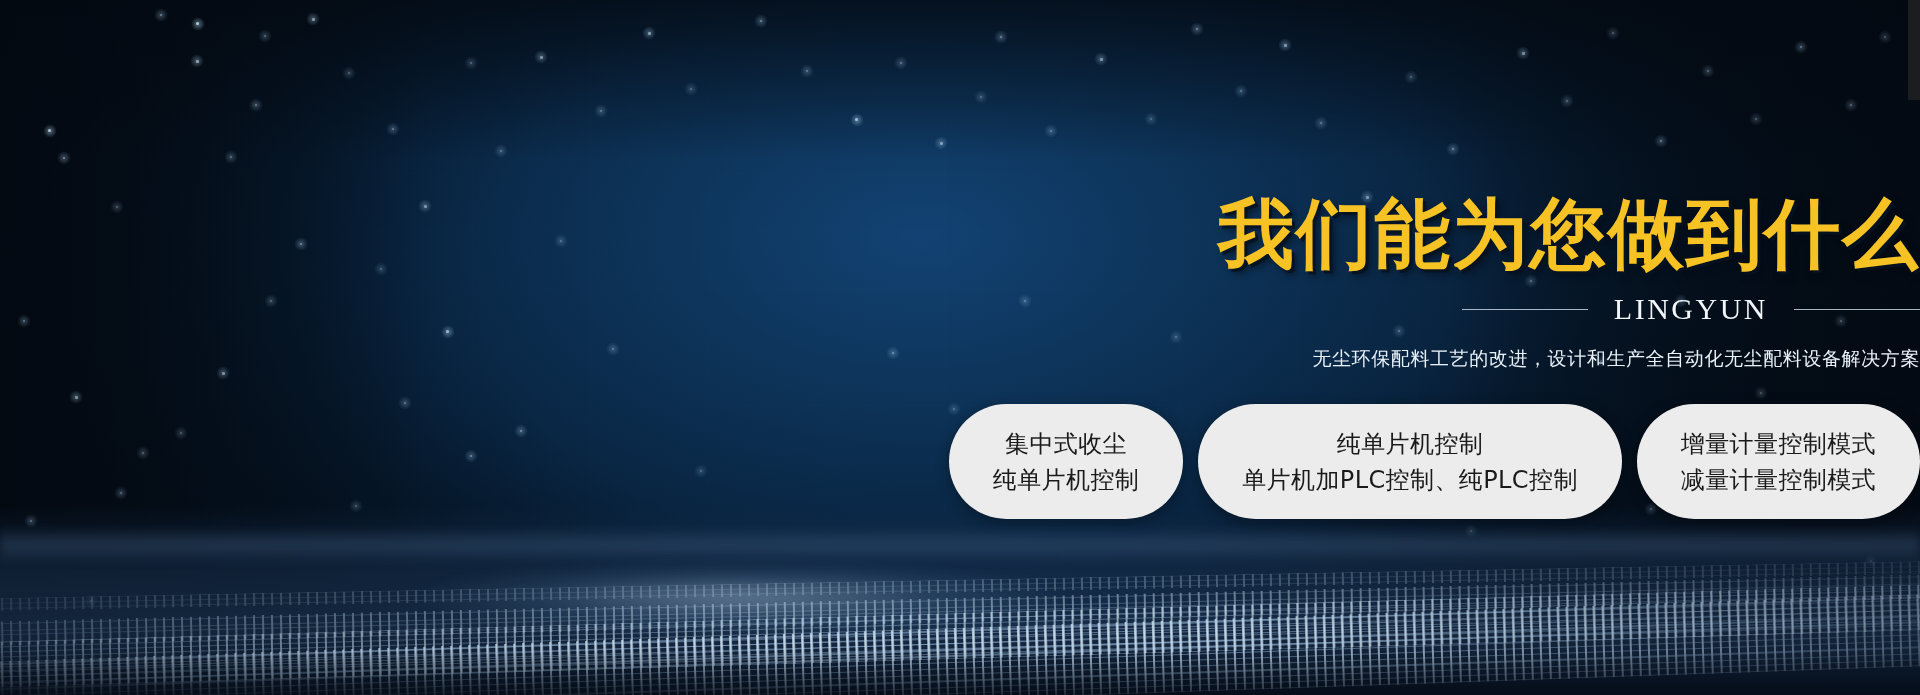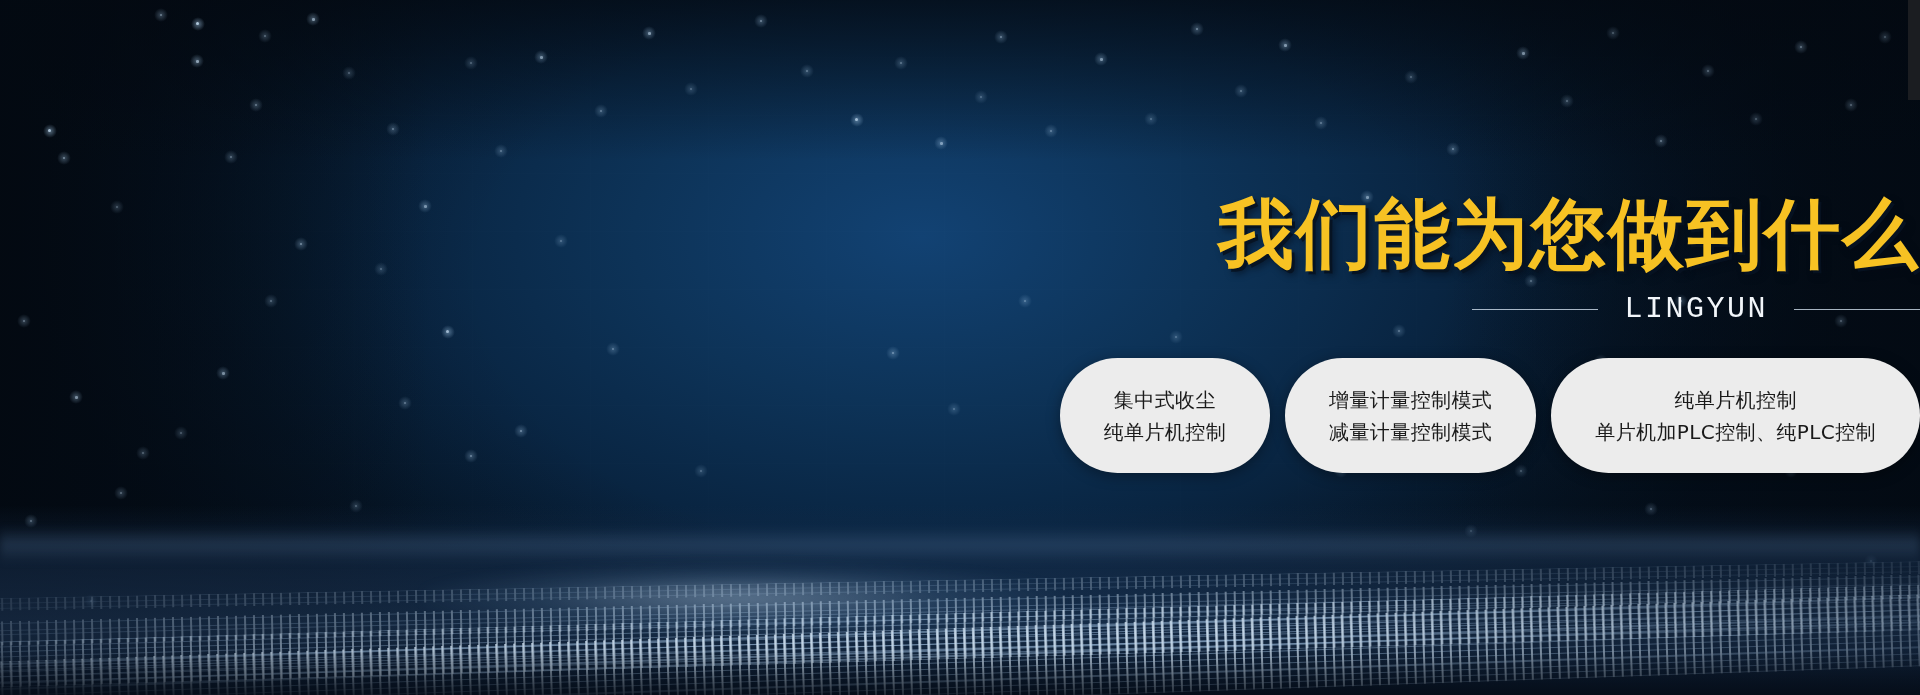--- a/index.html
+++ b/index.html
@@ -136,21 +136,21 @@
   .sub-row{
     display:flex; align-items:center; justify-content:center;
     gap:26px;
     margin-top:20px;
   }
   .sub-line{
     width:126px; height:1px;
     background:rgba(214,228,242,.78);
   }
   .sub-en{
-    font-family:Liberation Mono, monospace;
+    font-family:Liberation Serif, serif;
     font-size:30px;
     letter-spacing:2.5px;
     color:#F2F6FA;
     white-space:nowrap;
   }
 
   .desc{
     margin-top:20px;
     font-family:"DejaVu Sans","Liberation Sans",sans-serif;
     font-size:19px;
@@ -171,21 +171,21 @@
     align-items:center; justify-content:center;
     gap:12px;
     padding:0 44px;
     box-shadow:0 3px 14px rgba(0,0,0,.35);
   }
   .card.c1{ min-width:191px; }
   .card.c2{ min-width:200px; }
   .card.c3{ min-width:307px; }
   .card-line{
     font-family:"DejaVu Sans","Liberation Sans",sans-serif;
-    font-size:20px;
+    font-size:24px;
     color:#1A1A1A;
     letter-spacing:.4px;
     white-space:nowrap;
     line-height:1;
   }
 </style>
 </head>
 <body>
 
 <div class="stage">
@@ -298,33 +298,34 @@
   <div class="content">
 
     <h1 class="headline">我们能为您做到什么</h1>
 
     <div class="sub-row">
       <span class="sub-line"></span>
       <span class="sub-en">LINGYUN</span>
       <span class="sub-line"></span>
     </div>
 
+    <p class="desc">无尘环保配料工艺的改进，设计和生产全自动化无尘配料设备解决方案</p>
 
     <div class="cards">
 
       <div class="card c1">
         <span class="card-line">集中式收尘</span>
         <span class="card-line">纯单片机控制</span>
       </div>
 
+      <div class="card c3">
+        <span class="card-line">纯单片机控制</span>
+        <span class="card-line">单片机加PLC控制、纯PLC控制</span>
+      </div>
+
       <div class="card c2">
         <span class="card-line">增量计量控制模式</span>
         <span class="card-line">减量计量控制模式</span>
       </div>
 
-      <div class="card c3">
-        <span class="card-line">纯单片机控制</span>
-        <span class="card-line">单片机加PLC控制、纯PLC控制</span>
-      </div>
-
     </div>
   </div>
 </div>
 
 </body></html>

